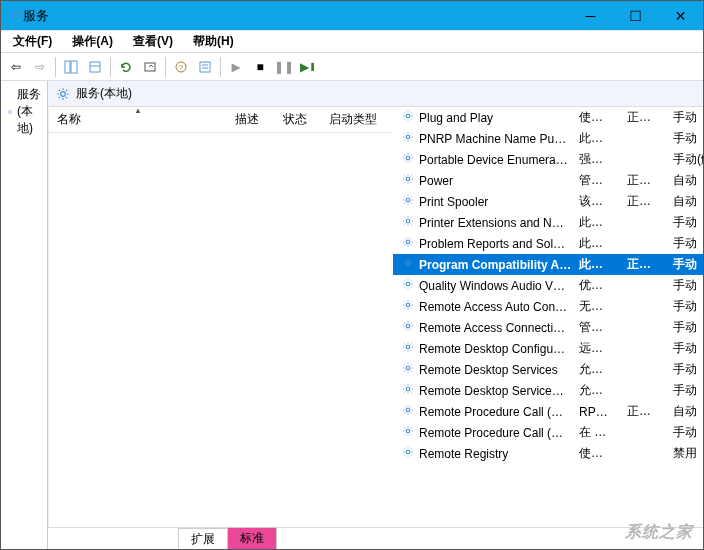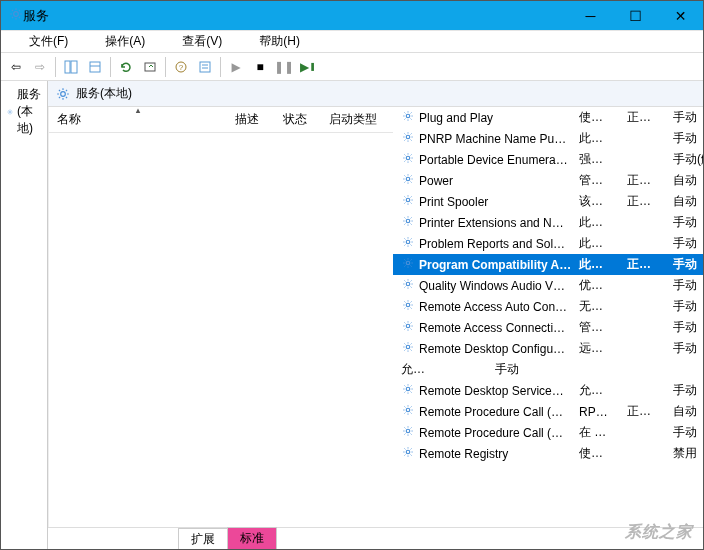--- a/index.html
+++ b/index.html
@@ -1,21 +1,21 @@
 <!DOCTYPE html>
 <html><head>
 <meta charset="utf-8">
 <style>
 * { box-sizing: border-box; margin: 0; padding: 0; font-family: "Microsoft YaHei", Tahoma, sans-serif; }
 body { width: 704px; height: 550px; background: #fff; border: 1px solid #555; overflow: hidden; font-size: 12px; position: relative; }
 .titlebar { height: 30px; display: flex; align-items: center; padding-left: 8px; background: #0ea5e9; border-bottom: 1px solid #e5e5e5; }
 .titlebar .title { flex: 1; font-size: 13px; }
 .winbtns { display: flex; }
 .winbtn { width: 45px; height: 30px; display: flex; align-items: center; justify-content: center; font-size: 14px; }
-.menubar { height: 22px; display: flex; align-items: center; padding-left: 20px; border-bottom: 1px solid #ddd; gap: 21px; }
+.menubar { height: 22px; display: flex; align-items: center; padding-left: 4px; border-bottom: 1px solid #ddd; gap: 4px; font-weight: bold; }
 .menubar span { padding: 2px 8px; }
 .toolbar { height: 28px; display: flex; align-items: center; padding: 2px 4px; border-bottom: 1px solid #ddd; gap: 2px; }
 .tbtn { width: 22px; height: 22px; display: flex; align-items: center; justify-content: center; border: 1px solid transparent; font-size: 12px; }
 .tsep { width: 1px; height: 20px; background: #ccc; margin: 0 2px; }
 .content { display: flex; height: calc(100% - 80px); }
 .leftpane { width: 138px; border-right: 1px solid #ccc; background: #fff; padding: 2px; }
 .treeitem { display: flex; align-items: center; padding: 3px 4px; background: #fff; gap: 4px; }
 .rightpane { flex: 1; display: flex; flex-direction: column; position: relative; }
 .rheader { height: 26px; background: #f1f5fb; display: flex; align-items: center; padding-left: 8px; border-bottom: 1px solid #ddd; gap: 6px; }
 .rbody { flex: 1; display: flex; overflow: hidden; }
@@ -296,20 +296,27 @@
                     <circle cx="12" cy="12" r="3" fill="none" stroke="#4a90d9" stroke-width="2"></circle>
                     <path d="M12 4v2M12 18v2M4 12h2M18 12h2M6 6l1.5 1.5M16.5 16.5L18 18M6 18l1.5-1.5M16.5 7.5L18 6" stroke="#4a90d9" stroke-width="1.5"></path>
                   </svg></span>
                 <span>Remote Desktop Configu…</span>
               </div>
               <div class="cell c-desc">远程…</div>
               <div class="cell c-status"></div>
               <div class="cell c-startup">手动</div>
             </div>
             <div class="row">
+              <div class="cell c-name">
+                <span><svg width="14" height="14" viewBox="0 0 24 24">
+                    <circle cx="12" cy="12" r="3" fill="none" stroke="#4a90d9" stroke-width="2"></circle>
+                    <path d="M12 4v2M12 18v2M4 12h2M18 12h2M6 6l1.5 1.5M16.5 16.5L18 18M6 18l1.5-1.5M16.5 7.5L18 6" stroke="#4a90d9" stroke-width="1.5"></path>
+                  </svg></span>
+                <span>Remote Desktop Services</span>
+              </div>
               <div class="cell c-desc">允许…</div>
               <div class="cell c-status"></div>
               <div class="cell c-startup">手动</div>
             </div>
             <div class="row">
               <div class="cell c-name">
                 <span><svg width="14" height="14" viewBox="0 0 24 24">
                     <circle cx="12" cy="12" r="3" fill="none" stroke="#4a90d9" stroke-width="2"></circle>
                     <path d="M12 4v2M12 18v2M4 12h2M18 12h2M6 6l1.5 1.5M16.5 16.5L18 18M6 18l1.5-1.5M16.5 7.5L18 6" stroke="#4a90d9" stroke-width="1.5"></path>
                   </svg></span>

